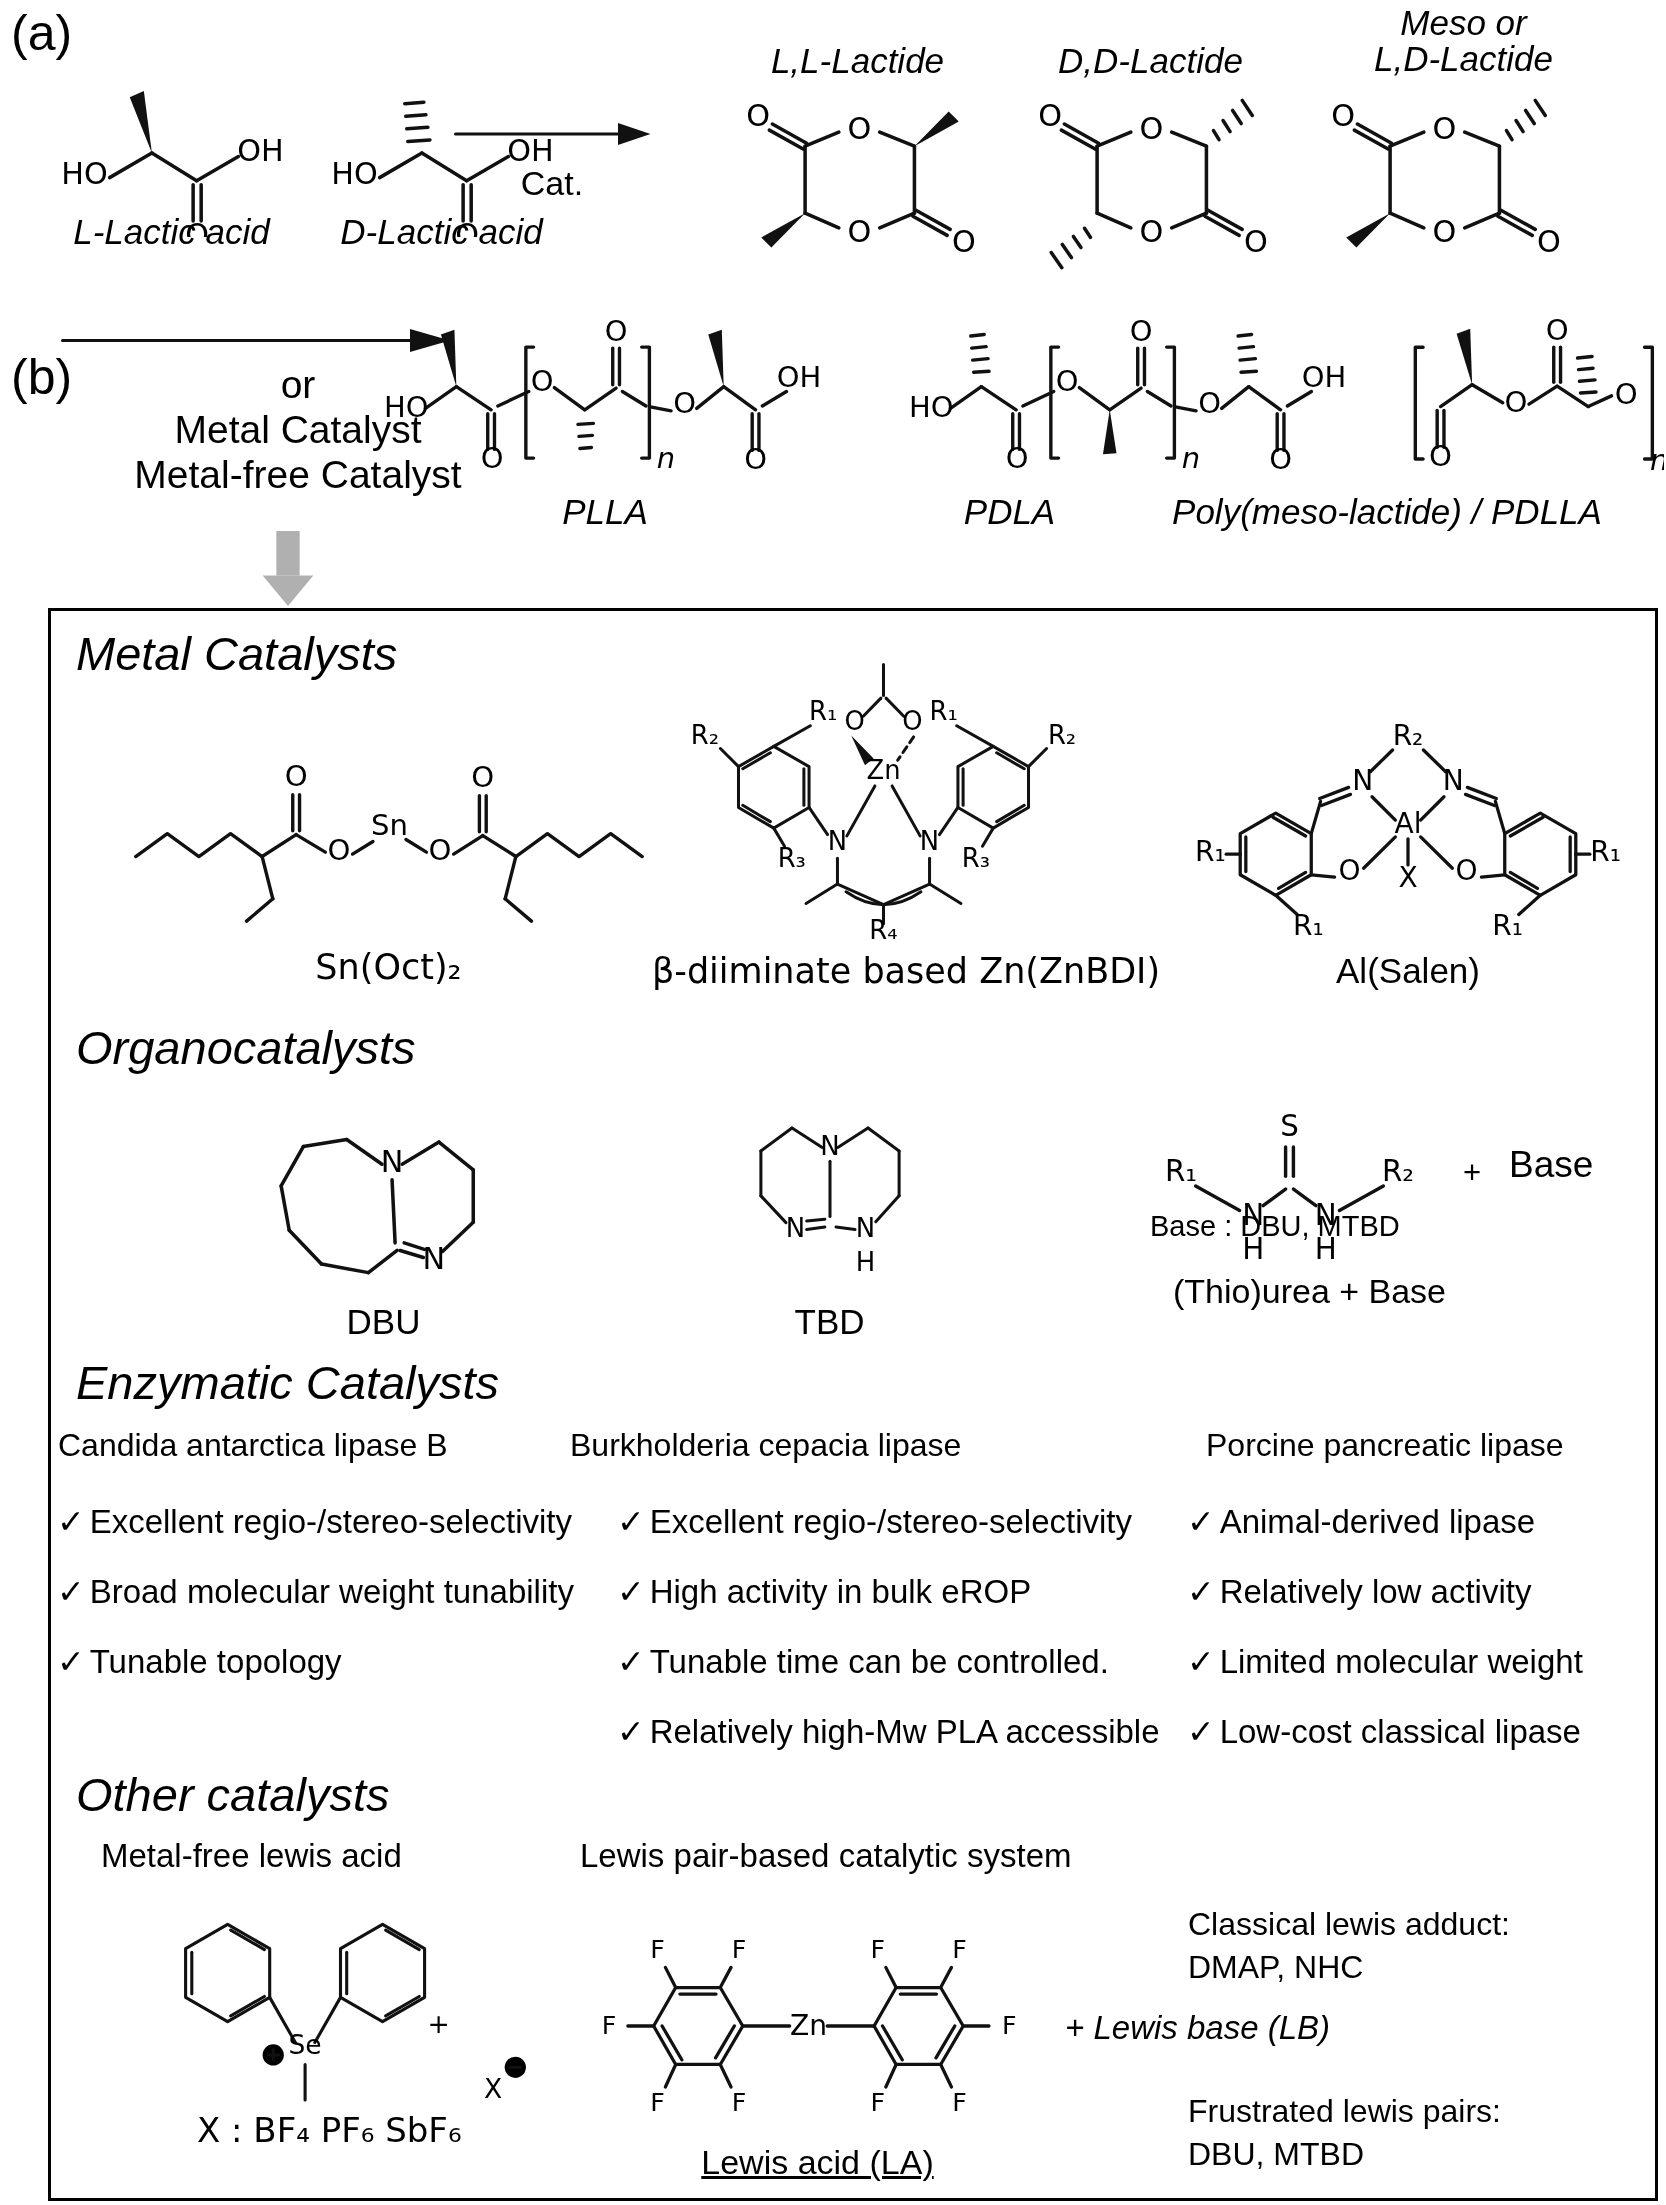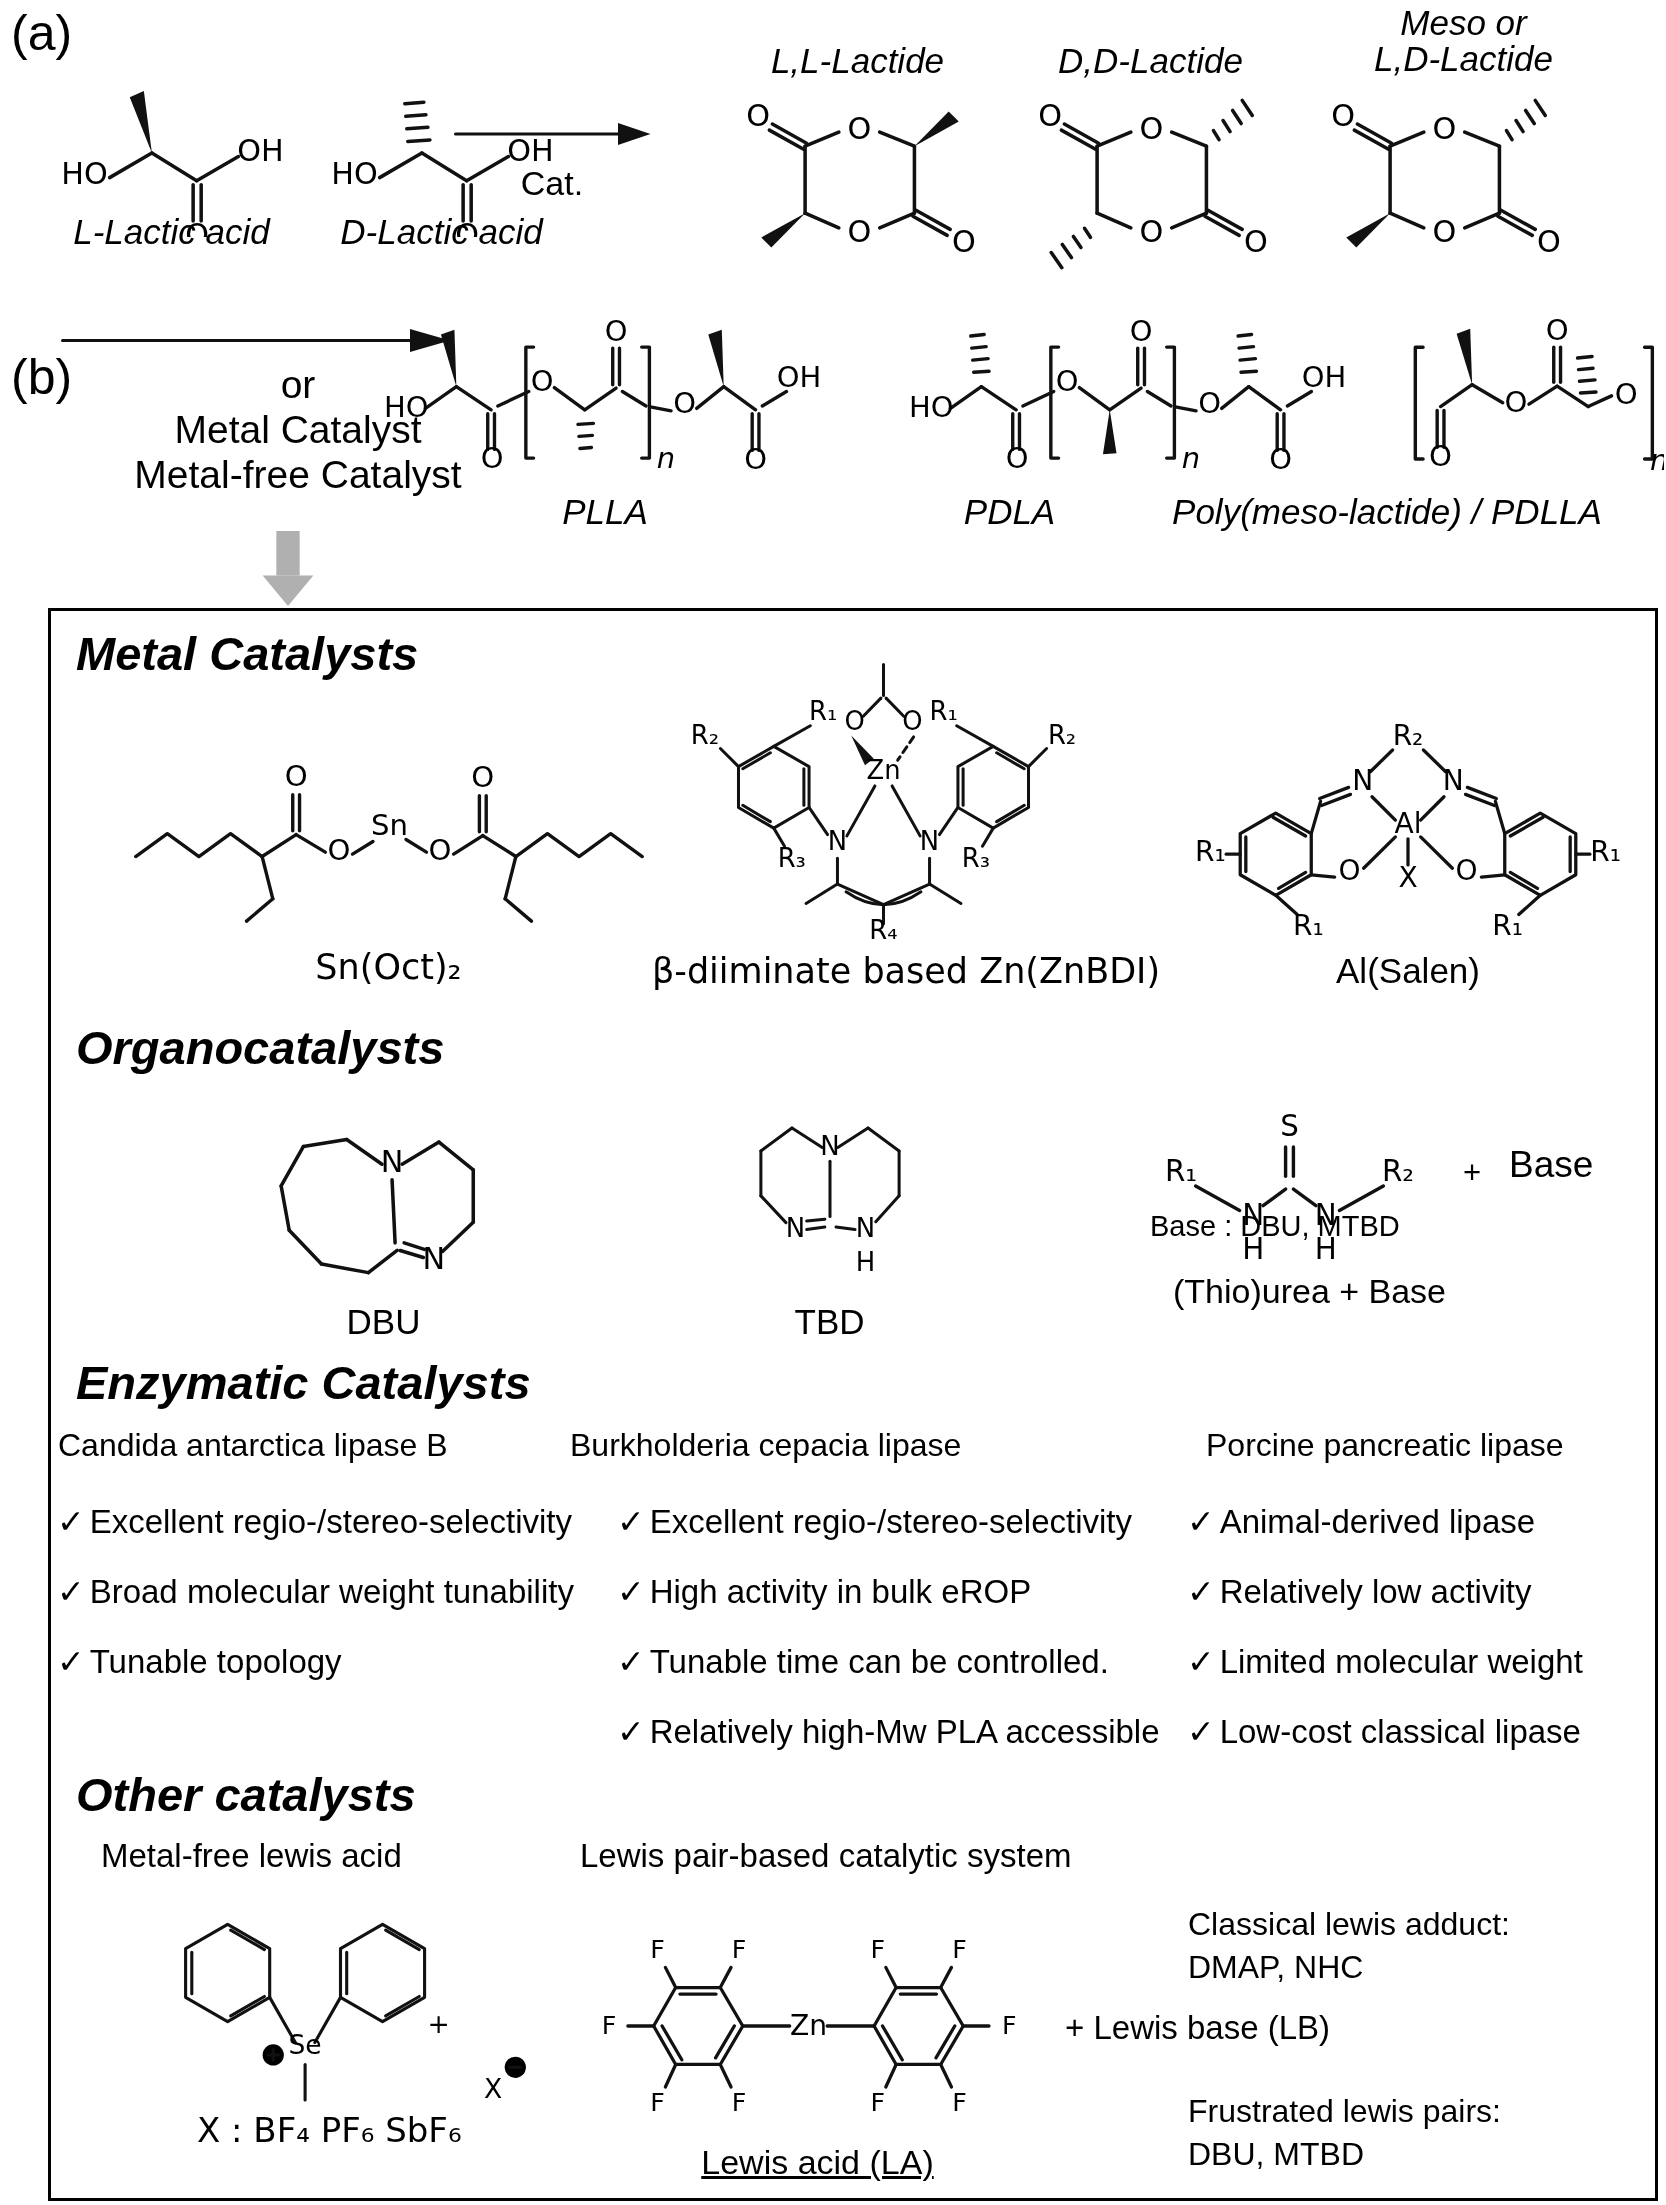--- a/index.html
+++ b/index.html
@@ -2,21 +2,21 @@
 <html style="font-size:8px"><head>
 <meta charset="utf-8">
 <style>
   html,body{margin:0;padding:0;background:#ffffff;}
   #page{position:relative;width:1666px;height:2205px;background:#ffffff;
         font-family:"Liberation Sans",sans-serif;color:#000;overflow:hidden;}
   .abs{position:absolute;}
   .ctr{text-align:center;}
   .dj{font-family:"DejaVu Sans",sans-serif;}
   .tag{font-size:50px;}
-  .heading{font-size:47px;font-weight:bold;font-style:italic;}
+  .heading{font-size:47px;font-weight:normal;font-style:italic;}
   .structname{font-size:35px;font-style:italic;}
   .catlabel{font-size:35px;}
   .body64{font-size:32px;}
   .body66{font-size:33px;}
   .cond{font-size:39px;line-height:1.15;text-align:center;}
   .clist .row{font-size:33px;margin-bottom:31px;white-space:nowrap;}
   .clist .chk{margin-right:5px;}
   .twoline{font-size:32px;line-height:1.35;}
   .box{border:3px solid #000;}
   svg line, svg polyline, svg path, svg polygon{stroke:#111;stroke-width:7;fill:none;stroke-linecap:round;stroke-linejoin:round;}
@@ -513,21 +513,21 @@
     <text x="45" y="218" class="small">F</text>
     <text x="148" y="382" class="small">F</text>
     <text x="322" y="382" class="small">F</text>
     <text x="618" y="55" class="small">F</text>
     <text x="792" y="55" class="small">F</text>
     <text x="898" y="218" class="small">F</text>
     <text x="618" y="382" class="small">F</text>
     <text x="792" y="382" class="small">F</text>
   </svg>
   <div class="abs ctr" style="left:646px;top:2143px;width:343px;font-size:34px;text-decoration:underline;">Lewis acid (LA)</div>
-  <div class="abs body66" style="left:1065px;top:2009px;">+  Lewis base (LB)</div>
+  <div class="abs body66" style="left:1065px;top:2009px;font-style:italic;">+  Lewis base (LB)</div>
 
   <div class="abs twoline" style="left:1188px;top:2090px;">
     <div>Frustrated lewis pairs:</div>
     <div>DBU, MTBD</div>
   </div>
   <div class="abs twoline" style="left:1188px;top:1903px;">
     <div>Classical lewis adduct:</div>
     <div>DMAP, NHC</div>
   </div>
 

